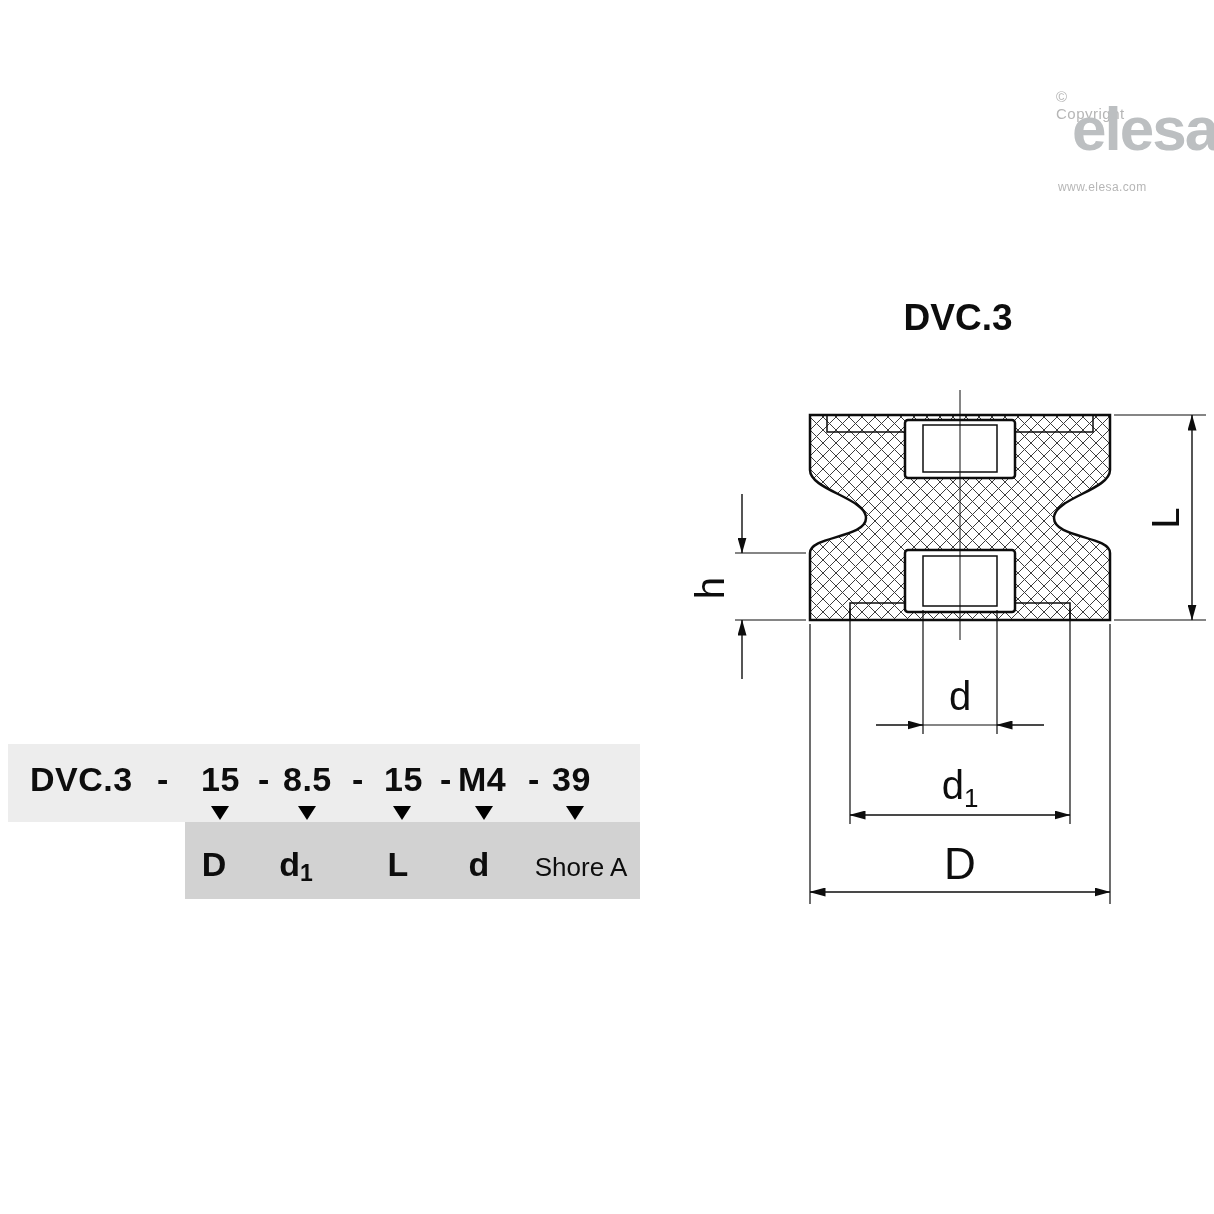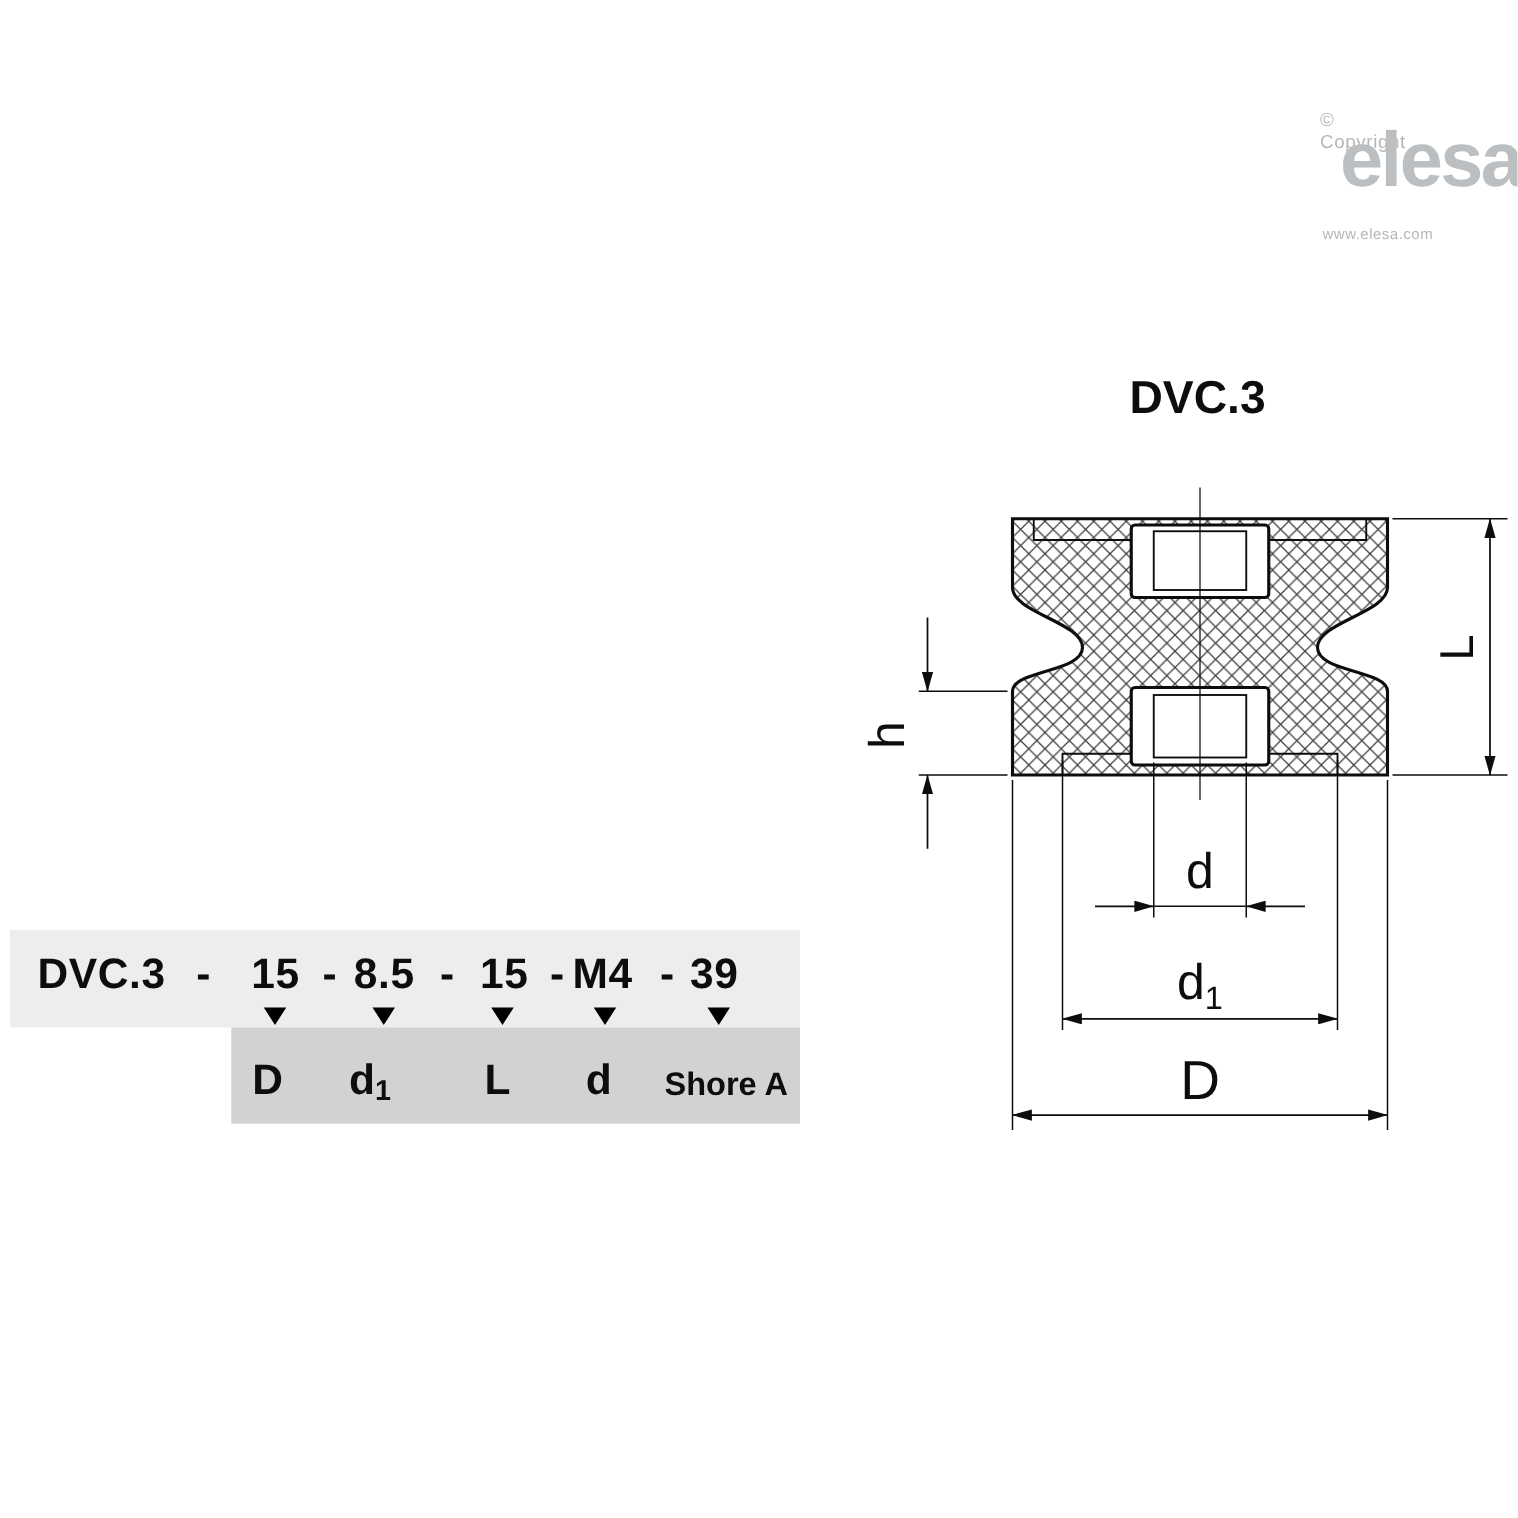--- a/index.html
+++ b/index.html
@@ -24,21 +24,21 @@
   .dwg text{font-family:"Liberation Sans",sans-serif;fill:#0d0d0d}
 
   
   .bar1{position:absolute;left:8px;top:744px;width:632px;height:78px;background:#ededed}
   .bar2{position:absolute;left:185px;top:822px;width:455px;height:77px;background:#d2d2d2}
   .codepart{position:absolute;top:760px;font-size:34px;font-weight:bold;color:#0d0d0d;letter-spacing:.5px}
   .tri{position:absolute;top:806px;width:0;height:0;
        border-left:9px solid transparent;border-right:9px solid transparent;border-top:14px solid #000}
   .plabel{position:absolute;top:845px;font-size:34px;font-weight:bold;color:#0d0d0d;transform:translateX(-50%)}
   .plabel .sub{font-size:23px;vertical-align:-5px}
-  .plabel.shore{font-size:26px;font-weight:700;top:852px}
+  .plabel.shore{font-size:26px;font-weight:400;top:852px}
 </style>
 </head>
 <body>
 
 <div id="canvas">
 
   <div class="brand-copy">© Copyright</div>
   <div class="brand-logo"><span>elesa</span><span class="reg">®</span></div>
   <div class="brand-url">www.elesa.com</div>
 

